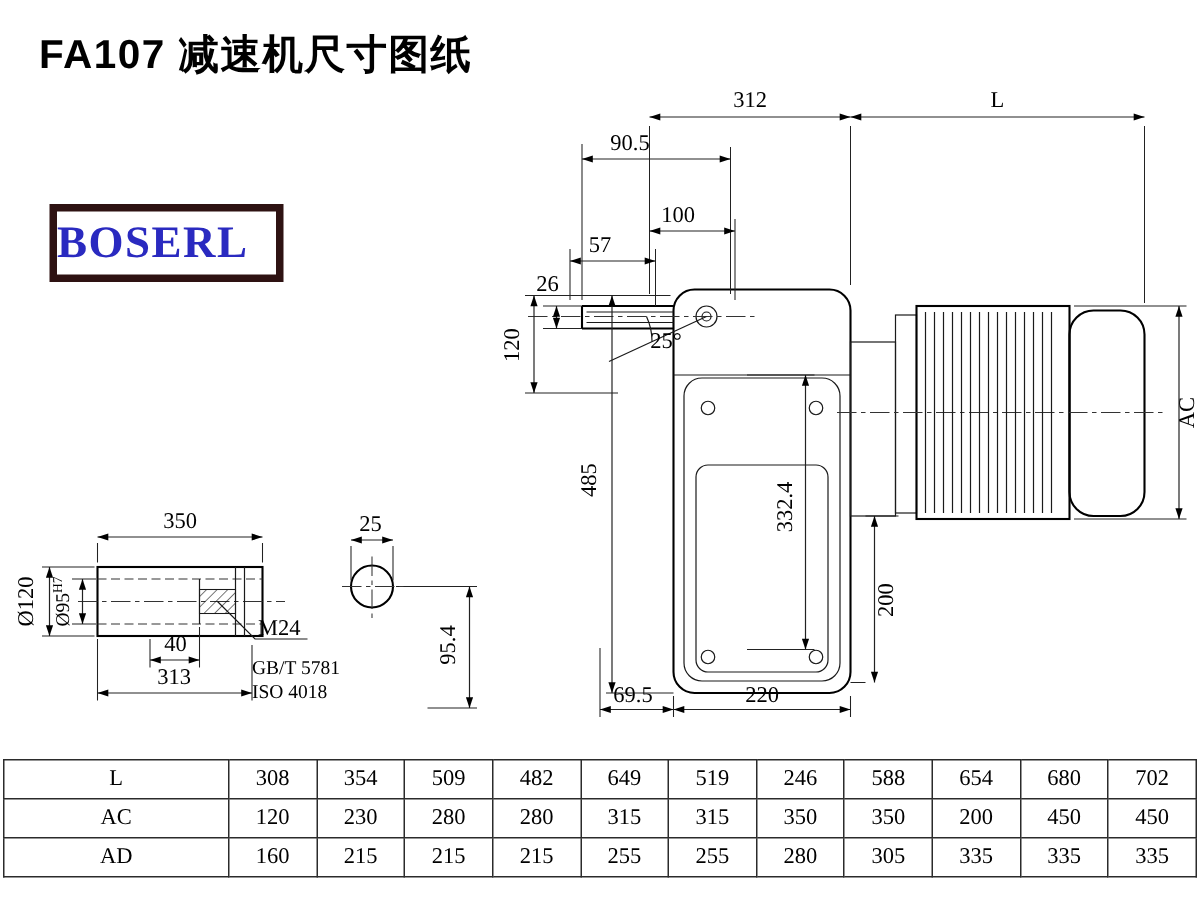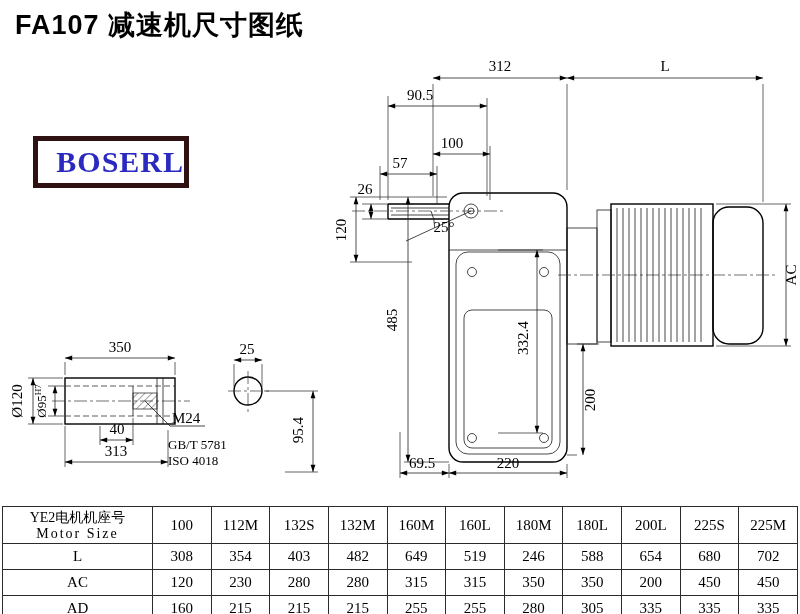--- a/index.html
+++ b/index.html
@@ -1,21 +1,21 @@
 <!DOCTYPE html>
 <html><head>
 <meta charset="utf-8">
 <style>
   html,body{margin:0;padding:0;background:#fff;}
   .page{position:relative;width:800px;height:614px;background:#fff;overflow:hidden;
         font-family:"Liberation Sans",sans-serif;color:#000;}
-  .title{position:absolute;left:14px;top:6px;margin:1px;font-size:27px;font-weight:700;
+  .title{position:absolute;left:14px;top:6px;margin:12px;font-size:27px;font-weight:700;
          font-family:"Liberation Sans",sans-serif;letter-spacing:1px;}
   .logo{position:absolute;left:33px;top:136px;width:146px;height:42px;border:5px solid #2e1212;
-        background:#fff;display:flex;align-items:center;justify-content:flex-end;}
+        background:#fff;display:flex;align-items:center;justify-content:flex-start;}
   .logo span{font-family:"Liberation Serif",serif;font-weight:700;font-size:30px;color:#2a2ac0;
         letter-spacing:1px;}
   svg.draw{position:absolute;left:0;top:0;}
   svg text{font-family:"Liberation Serif",serif;font-size:15px;fill:#000;}
   svg text.small{font-size:13px;}
   .thin{stroke:#1a1a1a;stroke-width:0.8;fill:none;}
   .med{stroke:#000;stroke-width:1.4;fill:none;}
   .ext{stroke:#222;stroke-width:0.7;fill:none;}
   .dim{stroke:#222;stroke-width:0.8;fill:none;}
   .cl{stroke:#333;stroke-width:0.7;stroke-dasharray:13 3 3 3;fill:none;}
@@ -245,42 +245,25 @@
         <col>
         <col>
         <col>
         <col>
         <col>
         <col>
         <col>
         <col>
     </colgroup>
     <tbody>
-        <tr class="hdr">
-      <td>
-        <div class="hdr-cn">YE2电机机座号</div>
-        <div class="hdr-en">Motor Size</div>
-      </td>
-      <td>100</td>
-      <td>112M</td>
-      <td>132S</td>
-      <td>132M</td>
-      <td>160M</td>
-      <td>160L</td>
-      <td>180M</td>
-      <td>180L</td>
-      <td>200L</td>
-      <td>225S</td>
-      <td>225M</td>
-    </tr>
     <tr>
       <td>L</td>
       <td>308</td>
       <td>354</td>
-      <td>403</td>
+      <td>509</td>
       <td>482</td>
       <td>649</td>
       <td>519</td>
       <td>246</td>
       <td>588</td>
       <td>654</td>
       <td>680</td>
       <td>702</td>
     </tr>
     <tr>

